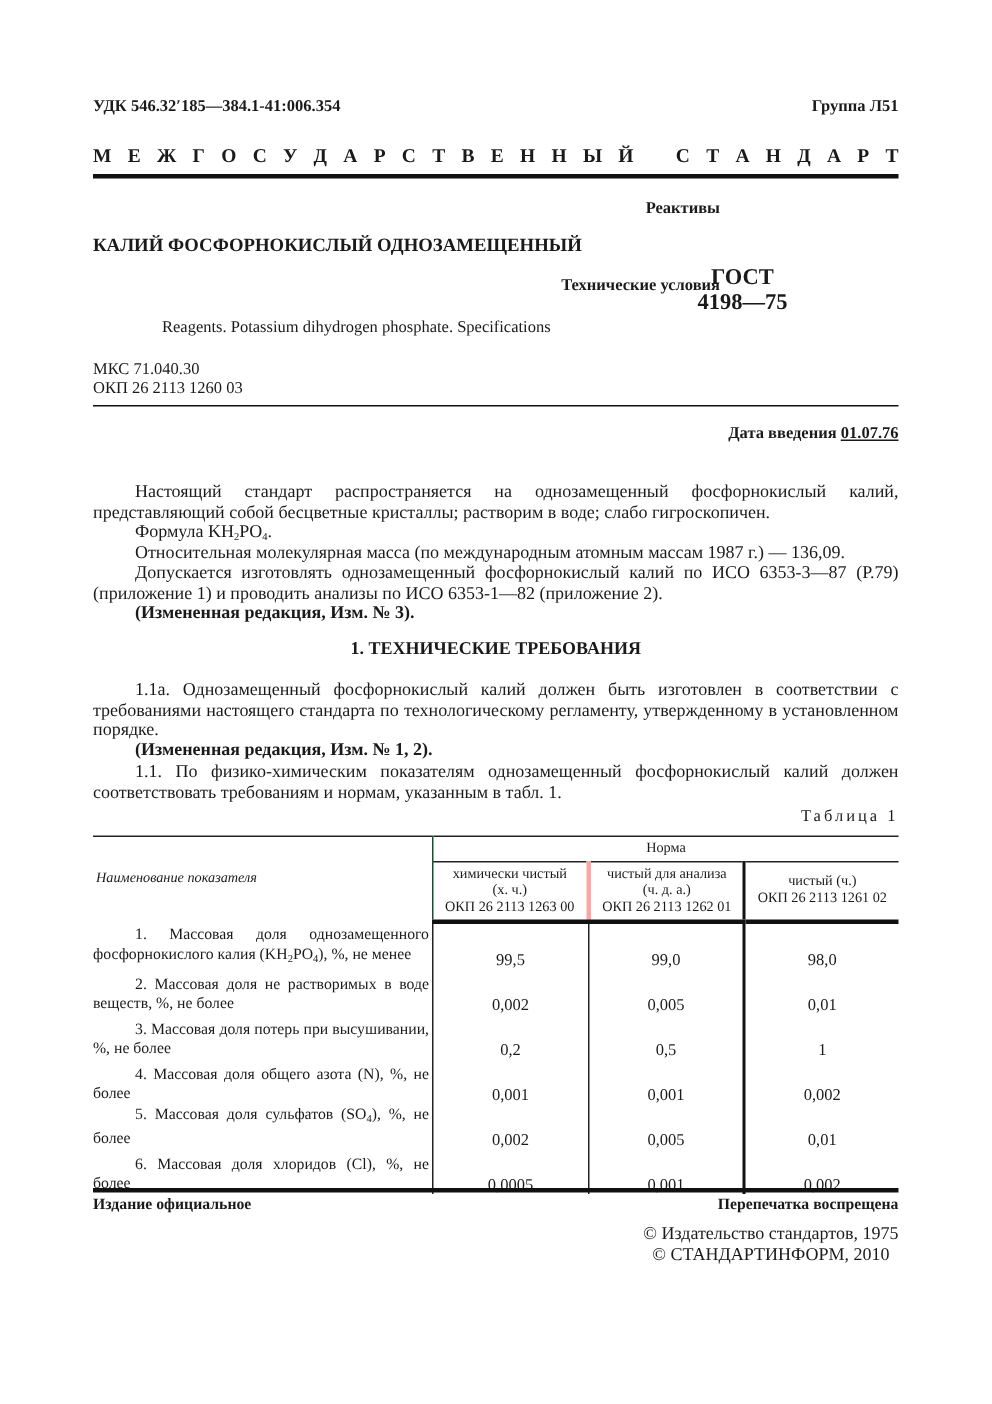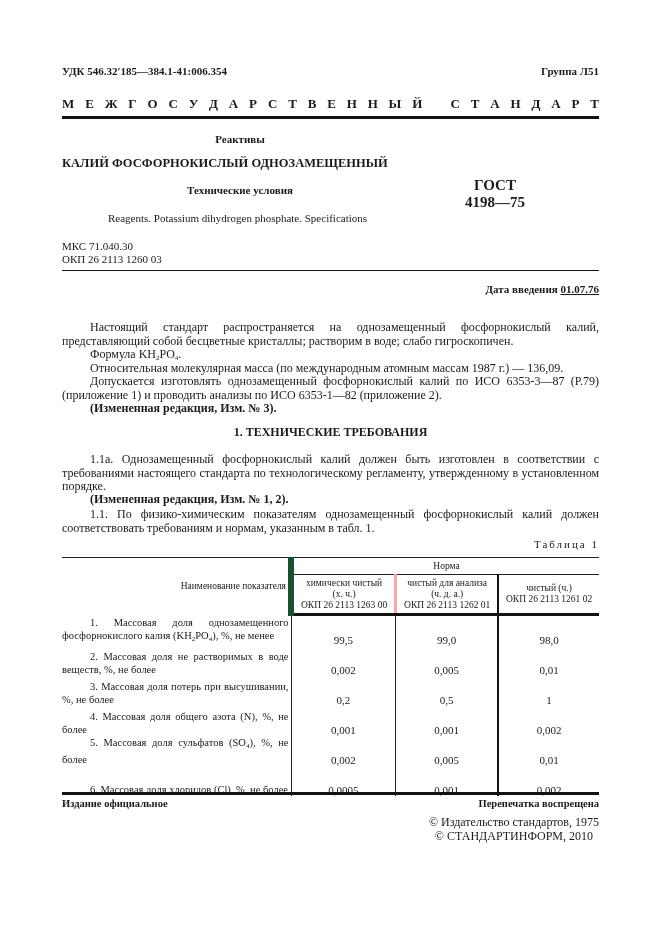--- a/index.html
+++ b/index.html
@@ -7,35 +7,35 @@
          font-family:"Liberation Serif", serif; color:#1a1a1a; }
   .abs { position:absolute; }
   .bold { font-weight:bold; }
   .hdr-left { left:62px; top:65px; font-size:11px; font-weight:bold; }
   .hdr-right { right:62px; top:65px; font-size:11px; font-weight:bold; }
   .interstate { left:62px; top:96px; width:537px; font-size:13px; font-weight:bold;
                 display:flex; justify-content:space-between; }
   .interstate span { display:inline-block; }
   .rule-thick { left:62px; width:537px; height:3px; background:#111; }
   .rule-thin { left:62px; width:537px; height:1px; background:#111; }
-  .title-small { left:0; width:480px; text-align:center; font-size:11px; font-weight:bold; }
+  .title-small { left:0; width:480px; text-align:right; font-size:11px; font-weight:bold; }
   .title-big { left:62px; top:156px; font-size:12.5px; font-weight:bold; }
   .gost { left:440px; top:177px; width:110px; text-align:center; font-size:15px; font-weight:bold; line-height:17px; }
   .eng { left:108px; top:212px; font-size:11px; }
   .codes { left:62px; top:240px; font-size:11px; line-height:13px; }
   .date-in { right:62px; top:283px; font-size:11px; font-weight:bold; }
   .date-in u { text-decoration:underline; }
   .para { left:62px; width:537px; font-size:12px; line-height:13.5px; text-align:justify; }
   .indent { text-indent:28px; }
   .section { left:62px; width:537px; top:425px; text-align:center; font-size:12px; font-weight:bold; }
   .tabcap { right:62px; top:538px; font-size:11px; letter-spacing:2px; }
   table.t1 { position:absolute; left:62px; top:557px; width:537px; border-collapse:collapse;
              font-size:9.5px; }
   table.t1 td, table.t1 th { padding:0 2px; font-weight:normal; }
-  .th-name { width:222px; text-align:right; vertical-align:middle; border-right:6px solid #14532d; }
+  .th-name { width:222px; text-align:left; vertical-align:middle; border-right:1px solid #14532d;font-style:italic; }
   .th-norma { text-align:center; height:16px; border-bottom:1px solid #222; }
   .th-sub { text-align:center; height:38px; line-height:11px; border-right:3px solid #fca5a5; }
   .th-sub.last { border-right:none; }
   tr.hdr-end td, tr.hdr-end th { border-bottom:3px solid #111; }
   .row td { font-size:11px; vertical-align:bottom; height:30px; padding-bottom:2px; }
   .row td.name { text-align:justify; line-height:13px; border-right:1px solid #222; font-size:10.5px; padding-left:0; }
   .row td.val { text-align:center; border-right:1px solid #222; }
   .row td.val.last { border-right:none; }
   .row td.val.thick { border-right:2px solid #111; }
   .sub { font-size:7px; vertical-align:-2px; }

